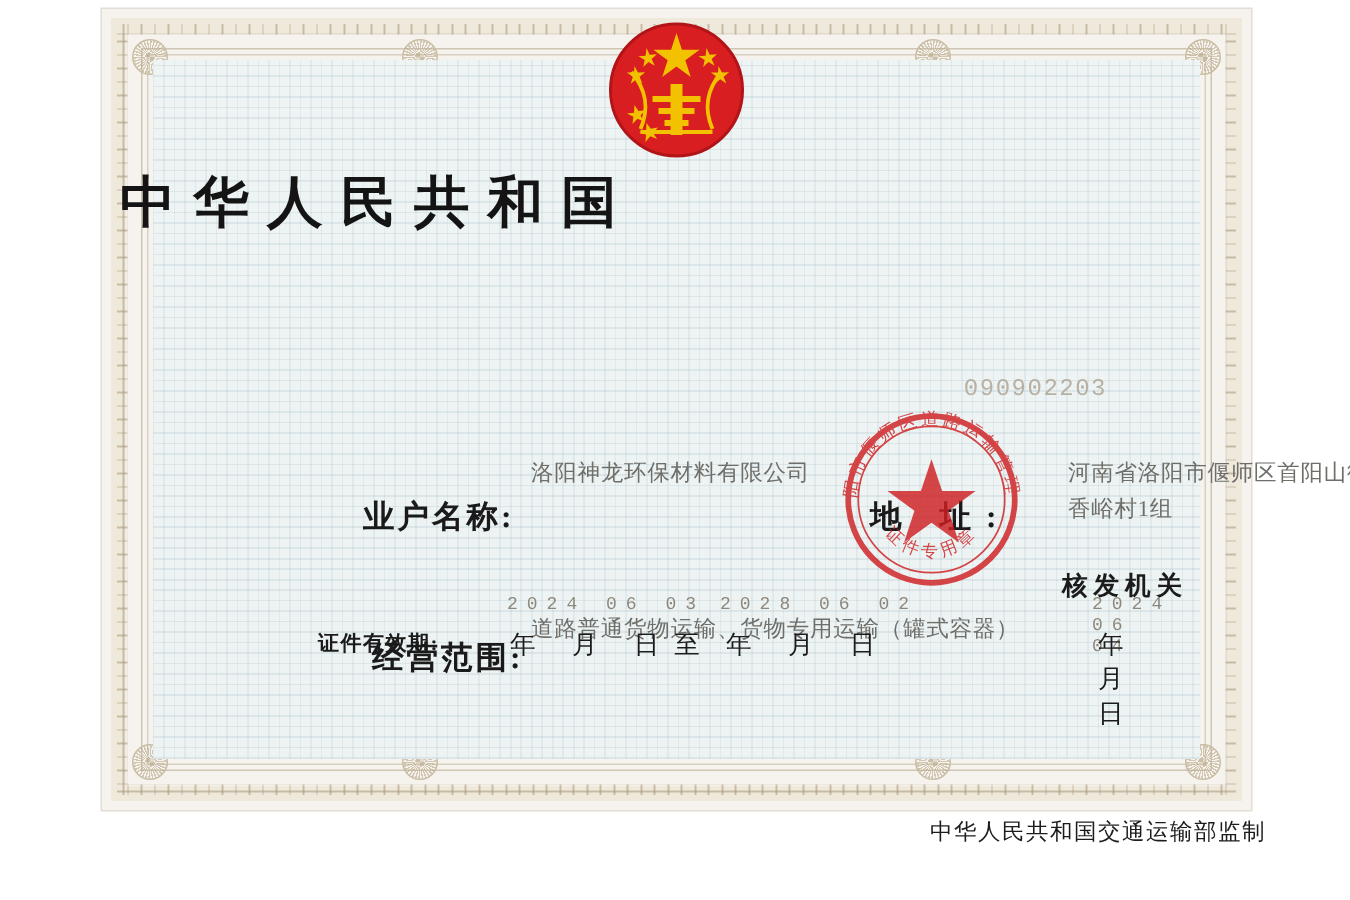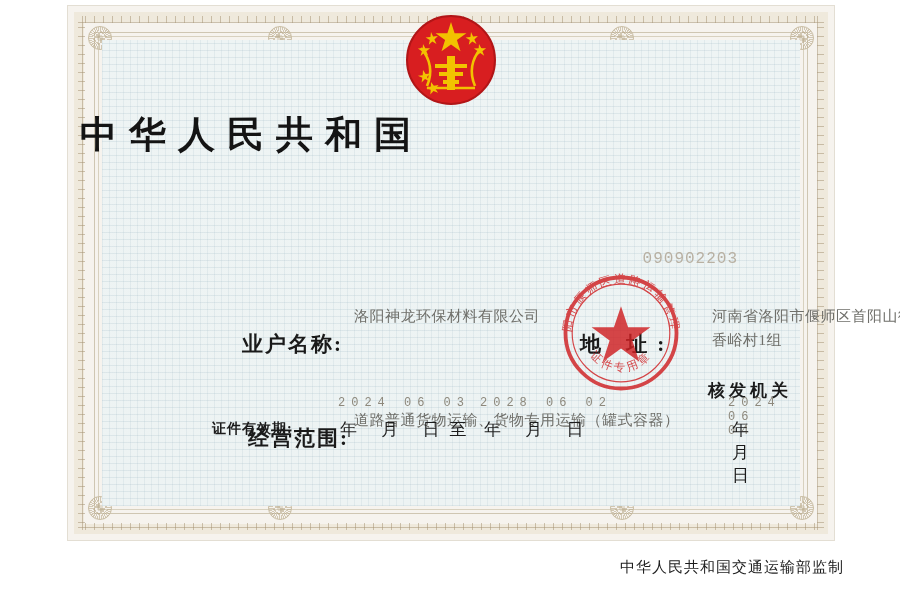--- a/index.html
+++ b/index.html
@@ -252,21 +252,21 @@
     right: 112px;
     bottom: 106px;
     width: 134px;
     height: 134px;
   }
 
   
   .footer {
     position: absolute;
     right: 56px;
-    bottom: 23px;
+    bottom: 36px;
     font-family: "Liberation Serif", serif;
     font-size: 15px;
     color: #1c1c1c;
     letter-spacing: 1px;
   }
 </style>
 </head>
 <body>
 
 <div class="page">

